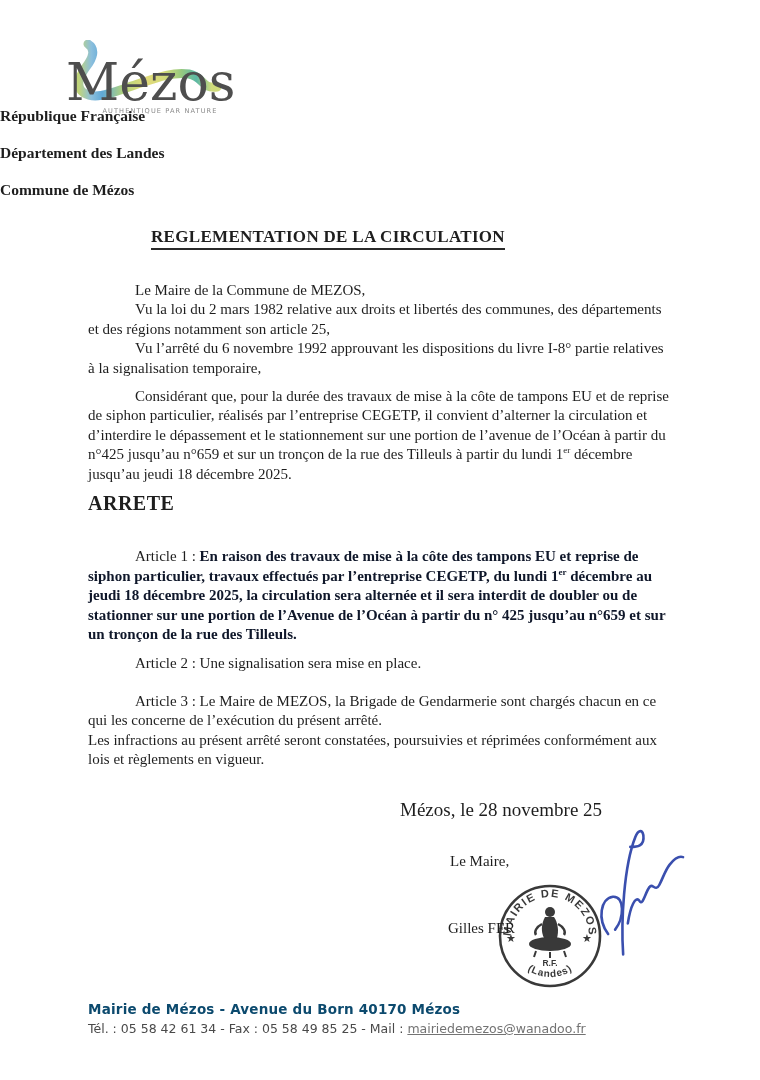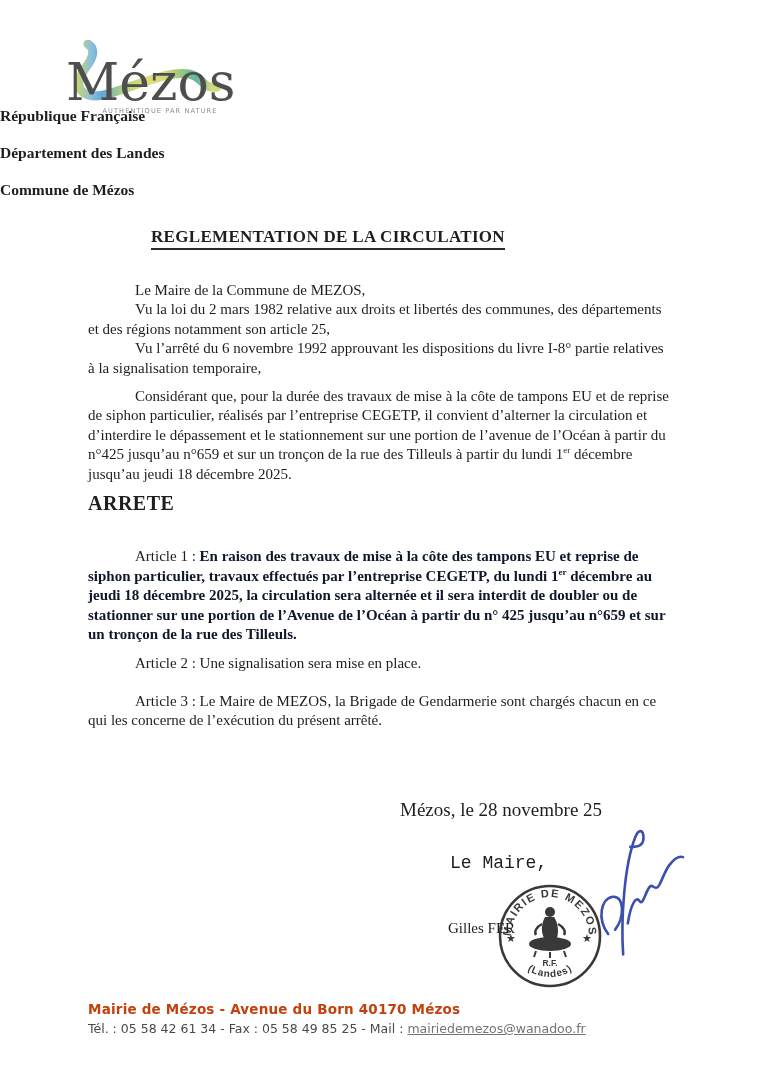--- a/index.html
+++ b/index.html
@@ -25,27 +25,27 @@
   .mt-med{margin-top:19px !important;}
   .mt-big{margin-top:34px !important;}
   .arrete{
     text-align:left;font-weight:bold;font-size:20px;letter-spacing:0.5px;
     margin:10px 62px 0 0 !important;text-indent:0 !important;
   }
   sup{font-size:0.6em;vertical-align:super;line-height:0;}
   b{font-weight:bold;color:#0f172a;}
   
   .sig-date{position:absolute;left:400px;top:799px;font-size:19px;}
-  .sig-role{position:absolute;left:450px;top:853px;font-size:18px;font-family:Liberation Mono, monospace;}
+  .sig-role{position:absolute;left:450px;top:853px;font-size:15px;}
   .sig-name{position:absolute;left:448px;top:920px;font-size:15px;z-index:1;}
   .stamp{position:absolute;left:496px;top:882px;z-index:2;opacity:0.9;}
   .signature{position:absolute;left:576px;top:824px;z-index:3;}
   
   .footer{position:absolute;left:88px;top:1001px;font-family:"DejaVu Sans",sans-serif;}
-  .footer-address{font-size:13.5px;font-weight:600;color:#c2410c;letter-spacing:0.2px;}
+  .footer-address{font-size:13.5px;font-weight:600;color:#0c4a6e;letter-spacing:0.2px;}
   .footer-contacts{font-size:12.5px;color:#4a4a4a;margin-top:4px;}
   .email{color:#737373;text-decoration:underline;cursor:pointer;}
 </style>
 </head>
 <body>
 
 <div class="page">
 
   <div class="logo">
     <svg width="190" height="82" viewBox="0 0 190 82">
@@ -85,20 +85,21 @@
 
     <p class="mt-small"><span>Considérant que, pour la durée des travaux de mise à la côte de tampons EU et de reprise de siphon particulier, réalisés par l’entreprise CEGETP, il convient d’alterner la circulation et d’interdire le dépassement et le stationnement sur une portion de l’avenue de l’Océan à partir du n°425 jusqu’au n°659 et sur un tronçon de la rue des Tilleuls à partir du lundi 1</span><sup>er</sup><span> décembre jusqu’au jeudi 18 décembre 2025.</span></p>
 
     <p class="arrete">ARRETE</p>
 
     <p class="mt-big"><span>Article 1 : </span><b><span>En raison des travaux de mise à la côte des tampons EU et reprise de siphon particulier, travaux effectués par l’entreprise CEGETP, du lundi 1</span><sup>er</sup><span> décembre au jeudi 18 décembre 2025, la circulation sera alternée et il sera interdit de doubler ou de stationner sur une portion de l’Avenue de l’Océan à partir du n° 425 jusqu’au n°659 et sur un tronçon de la rue des Tilleuls.</span></b></p>
 
     <p class="mt-small">Article 2 : Une signalisation sera mise en place.</p>
 
     <p class="mt-med">Article 3 : Le Maire de MEZOS, la Brigade de Gendarmerie sont chargés chacun en ce qui les concerne de l’exécution du présent arrêté.</p>
+    <p class="no-indent">Les infractions au présent arrêté seront constatées, poursuivies et réprimées conformément aux lois et règlements en vigueur.</p>
   </div>
 
   <div class="sig-date">Mézos, le 28 novembre 25</div>
   <div class="sig-role">Le Maire,</div>
   <div class="sig-name">Gilles FER</div>
 
   <div class="stamp">
     <svg width="108" height="108" viewBox="0 0 108 108">
       <defs>
         <path id="arcTop" d="M 15,54 A 39,39 0 0 1 93,54"></path>

